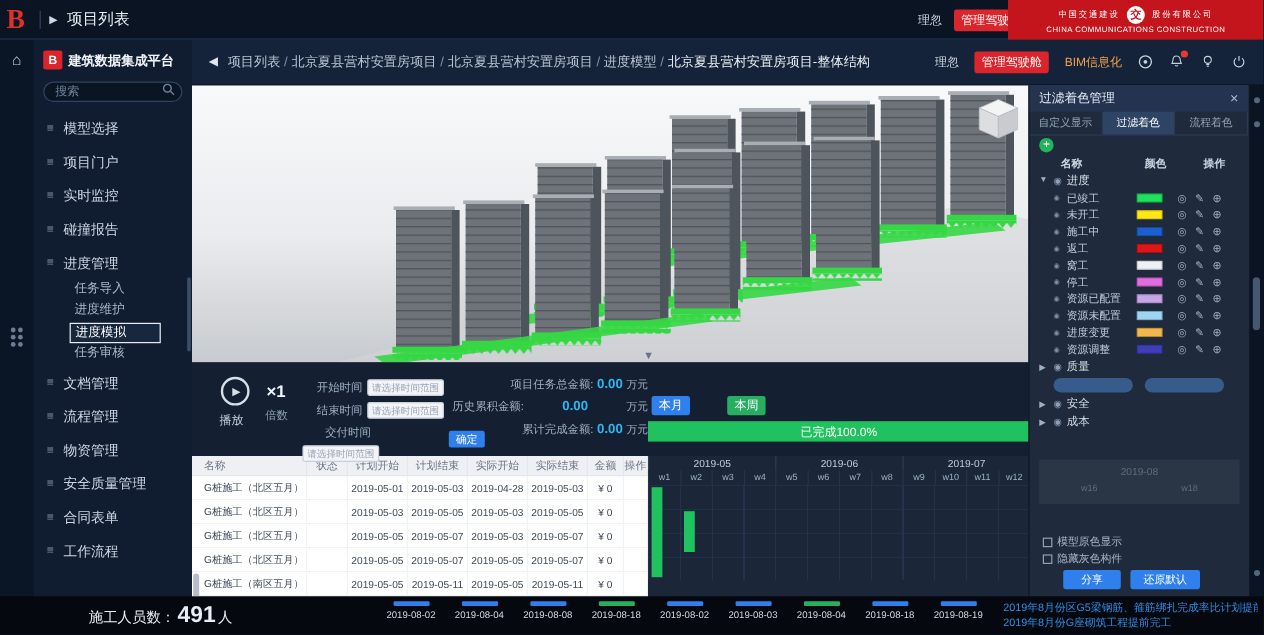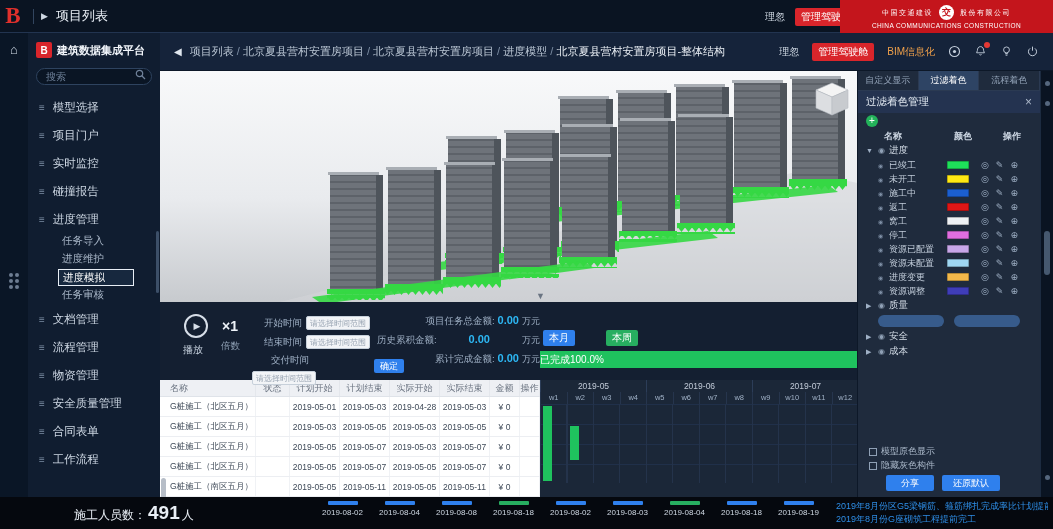--- a/index.html
+++ b/index.html
@@ -102,21 +102,21 @@
 .tf-label{width:50px;text-align:right;color:#9fb0c5;font-size:9.5px;white-space:nowrap}
 .tf-row input{width:64px;height:14px;background:#f2f4f7;border:1px solid #c7d0da;border-radius:2px;font-size:8px;color:#5c6875;padding:0 3px;outline:none}
 .tf-row input::placeholder{color:#98a4b2}
 #confirm-btn{position:absolute;left:214px;top:57px;width:30px;height:14px;background:#2f80ed;color:#fff;font-size:9px;border-radius:2px;display:flex;align-items:center;justify-content:center;cursor:pointer}
 .stat-row{position:absolute;left:252px;width:128px;display:flex;align-items:baseline;justify-content:flex-end;gap:3px;white-space:nowrap}
 .stat-label{color:#9fb0c5;font-size:9.5px}
 .stat-value{color:#2db8f5;font-size:11px;font-weight:bold}
 .stat-unit{color:#9fb0c5;font-size:9px}
 #month-btn{position:absolute;left:383px;top:28px;width:32px;height:16px;background:#2f80ed;color:#fff;font-size:10px;border-radius:2px;display:flex;align-items:center;justify-content:center;cursor:pointer}
 #week-btn{position:absolute;left:446px;top:28px;width:32px;height:16px;background:#27ae60;color:#fff;font-size:10px;border-radius:2px;display:flex;align-items:center;justify-content:center;cursor:pointer}
-#progress-bar{position:absolute;left:380px;top:49px;width:318px;height:17px;background:#1fc25e;color:#fff;font-size:10px;display:flex;align-items:center;}
+#progress-bar{position:absolute;left:380px;top:49px;width:318px;height:17px;background:#1fc25e;color:#fff;font-size:10px;display:flex;align-items:center;justify-content:center}
 
 #ttable{position:absolute;left:0;top:78px;width:380px;height:117px;background:#fff;overflow:hidden}
 #t-head{display:flex;height:17px;background:#eef0f4;border-bottom:1px solid #dfe3e9}
 .th{font-size:9px;color:#6a7380;display:flex;align-items:center;justify-content:center;border-right:1px solid #e4e7ec;white-space:nowrap;overflow:hidden}
 .tr{display:flex;height:20px;border-bottom:1px solid #eceef2;background:#fff;cursor:pointer}
 .td{font-size:8.5px;color:#3f4a58;display:flex;align-items:center;justify-content:center;border-right:1px solid #f0f2f5;overflow:hidden;white-space:nowrap}
 .c0{width:96px;justify-content:flex-start;padding-left:10px}
 .c1{width:34px}.c2{width:50px}.c3{width:50px}.c4{width:50px}.c5{width:50px}.c6{width:30px}.c7{width:20px}
 #t-scroll{position:absolute;left:1px;top:98px;width:5px;height:70px;background:#b6bdc7;border-radius:3px;cursor:pointer}
 #ttable{position:absolute}
@@ -382,29 +382,29 @@
       <g>
         <polygon points="672,12 688,19 672,26 656,19" fill="#f4f4f4" stroke="#b9bec4" stroke-width="0.6"></polygon>
         <polygon points="656,19 672,26 672,44 656,37" fill="#dcdee1" stroke="#b9bec4" stroke-width="0.6"></polygon>
         <polygon points="688,19 672,26 672,44 688,37" fill="#c8cbcf" stroke="#b9bec4" stroke-width="0.6"></polygon>
       </g>
     </svg>
     <span id="vp-chevron">▼</span>
   </div>
 
   <div id="fpanel">
+    <div id="fp-title">
+      <span id="fp-title-text">过滤着色管理</span>
+      <span id="fp-close">×</span>
+    </div>
     <div id="fp-tabs">
         <div class="fp-tab">自定义显示</div>
         <div class="fp-tab active">过滤着色</div>
         <div class="fp-tab">流程着色</div>
       </div>
-    <div id="fp-title">
-      <span id="fp-title-text">过滤着色管理</span>
-      <span id="fp-close">×</span>
-    </div>
     <div id="fp-addrow">
       <span id="fp-add">+</span>
     </div>
     <div id="fp-cols">
         <div class="fp-col n">名称</div>
         <div class="fp-col c">颜色</div>
         <div class="fp-col o">操作</div>
       </div>
     <div id="fp-list">
         <div class="group-row">
@@ -525,20 +525,27 @@
           <span class="caret">▶</span>
           <span class="gdot">◉</span>
           <span class="glabel">安全</span>
         </div>
         <div class="group-row">
           <span class="caret">▶</span>
           <span class="gdot">◉</span>
           <span class="glabel">成本</span>
         </div>
       </div>
+    <div id="fp-faded">
+      <div id="fp-faded-month">2019-08</div>
+      <div id="fp-faded-weeks">
+          <span>w16</span>
+          <span>w18</span>
+        </div>
+    </div>
     <div class="fp-btn" id="fp-share">分享</div>
     <div class="fp-btn" id="fp-reset">还原默认</div>
   <div class="fp-check" style="top: 374px;">
         <span class="box"></span>
         <span class="lbl">模型原色显示</span>
       </div>
       <div class="fp-check" style="top: 388px; text-align: right;">
         <span class="box"></span>
         <span class="lbl">隐藏灰色构件</span>
       </div>

